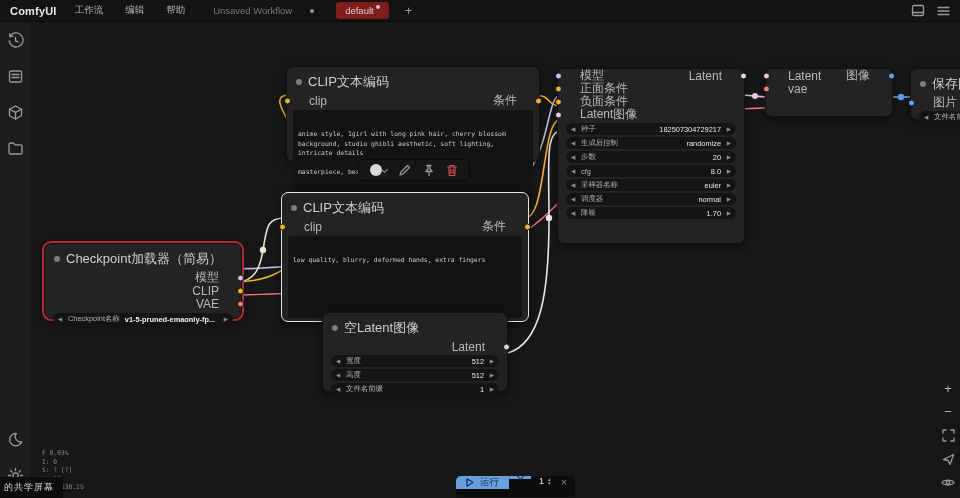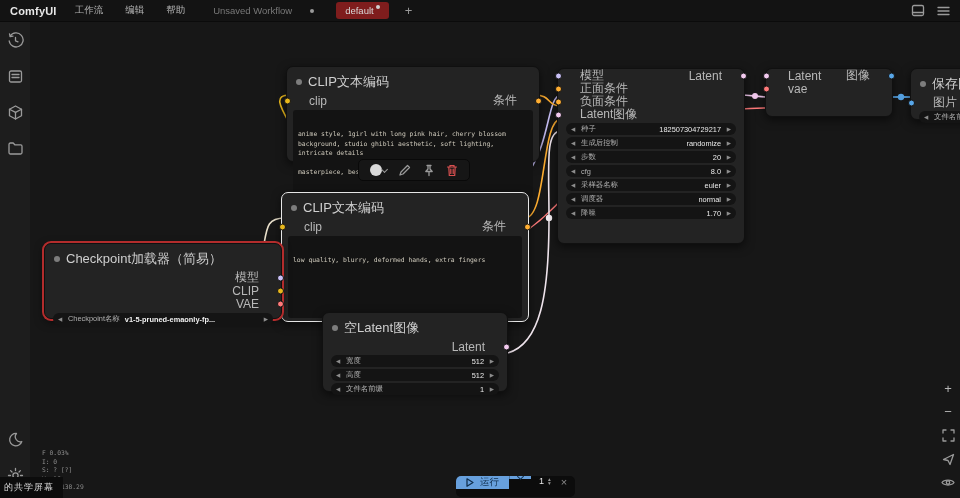--- a/index.html
+++ b/index.html
@@ -270,21 +270,21 @@
     </div>
     <div class="prow">
       <span class="pdot in" style="background:#58a6e8"></span>
       <span>图片</span>
     </div>
     <div class="pill noarrows">
       <span>文件名前缀</span>
     </div>
   </div>
 
-  <div class="node flagged" style="left:44px; top:243px; width:238px; height:76px;text-align:right;">
+  <div class="node flagged" style="left:44px; top:243px; width:198px; height:76px;text-align:right;">
     <div class="nheader">
       <span class="cdot"></span>
       <span>Checkpoint加载器（简易）</span>
     </div>
     <div class="prow" style="justify-content:flex-end">
       <span>模型</span>
       <span class="pdot out" style="background:#c9c0f6"></span>
     </div>
     <div class="prow" style="justify-content:flex-end">
       <span>CLIP</span>

